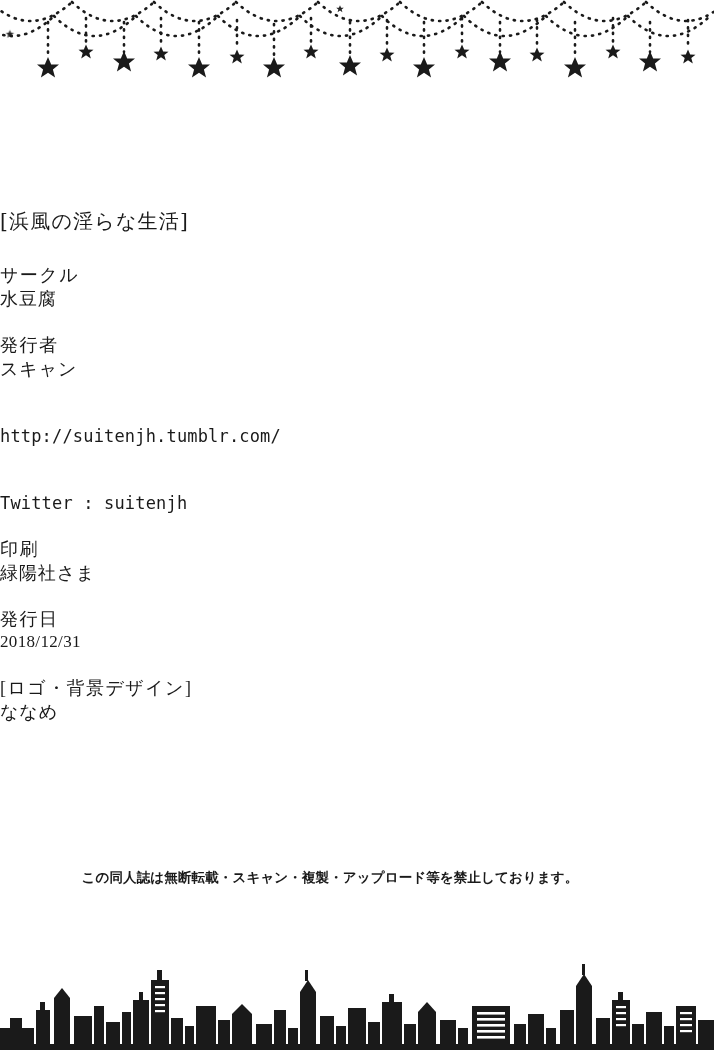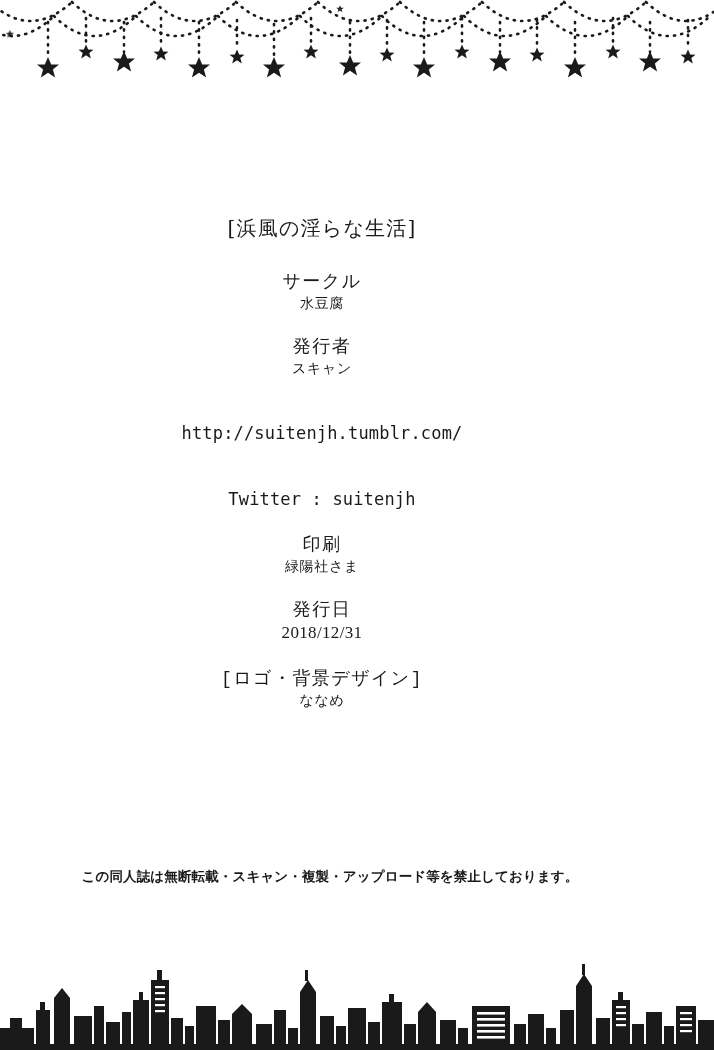--- a/index.html
+++ b/index.html
@@ -21,42 +21,41 @@
     position: absolute;
     top: 0;
     left: 0;
     width: 714px;
     height: 95px;
   }
 
   
   .colophon {
     position: absolute;
-    top: 215px;
+    top: 208px;
     left: 0;
     width: 644px;
-    text-align: center;
     line-height: 1.34;
   }
   .colophon .title {
     font-size: 20px;
     letter-spacing: 0.06em;
     margin-bottom: 28px;
     font-family: "DejaVu Serif", serif;
   }
   .block {
     margin-bottom: 22px;
   }
   .block .lbl {
     font-size: 18px;
     letter-spacing: 0.08em;
-    font-family: Liberation Mono, monospace;
+    font-family: Liberation Serif, serif;
   }
   .block .val {
-    font-size: 14px;
+    font-size: 18px;
     letter-spacing: 0.05em;
     font-family: "DejaVu Serif", serif;
   }
   .block .val.mono {
     font-family: "DejaVu Sans Mono", monospace;
     font-size: 17px;
     letter-spacing: 0.01em;
     margin-top: 44px;
   }
   .block .val.num {
@@ -65,21 +64,21 @@
     letter-spacing: 0.02em;
   }
 
   
   .notice {
     position: absolute;
     top: 868px;
     left: 0;
     width: 660px;
     text-align: center;
-    font-family: Liberation Mono, monospace;
+    font-family: Liberation Sans, sans-serif;
     font-weight: bold;
     font-size: 13.5px;
     line-height: 1.55;
     letter-spacing: 0.01em;
   }
 
   
   .skyline {
     position: absolute;
     bottom: 0;

